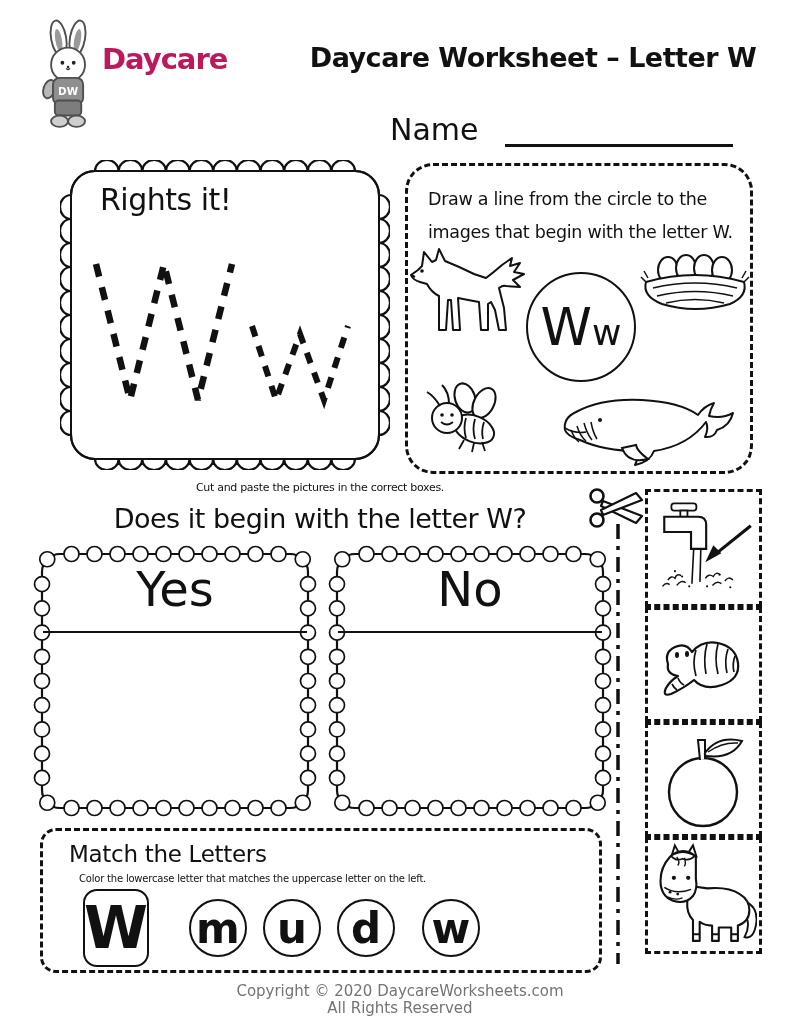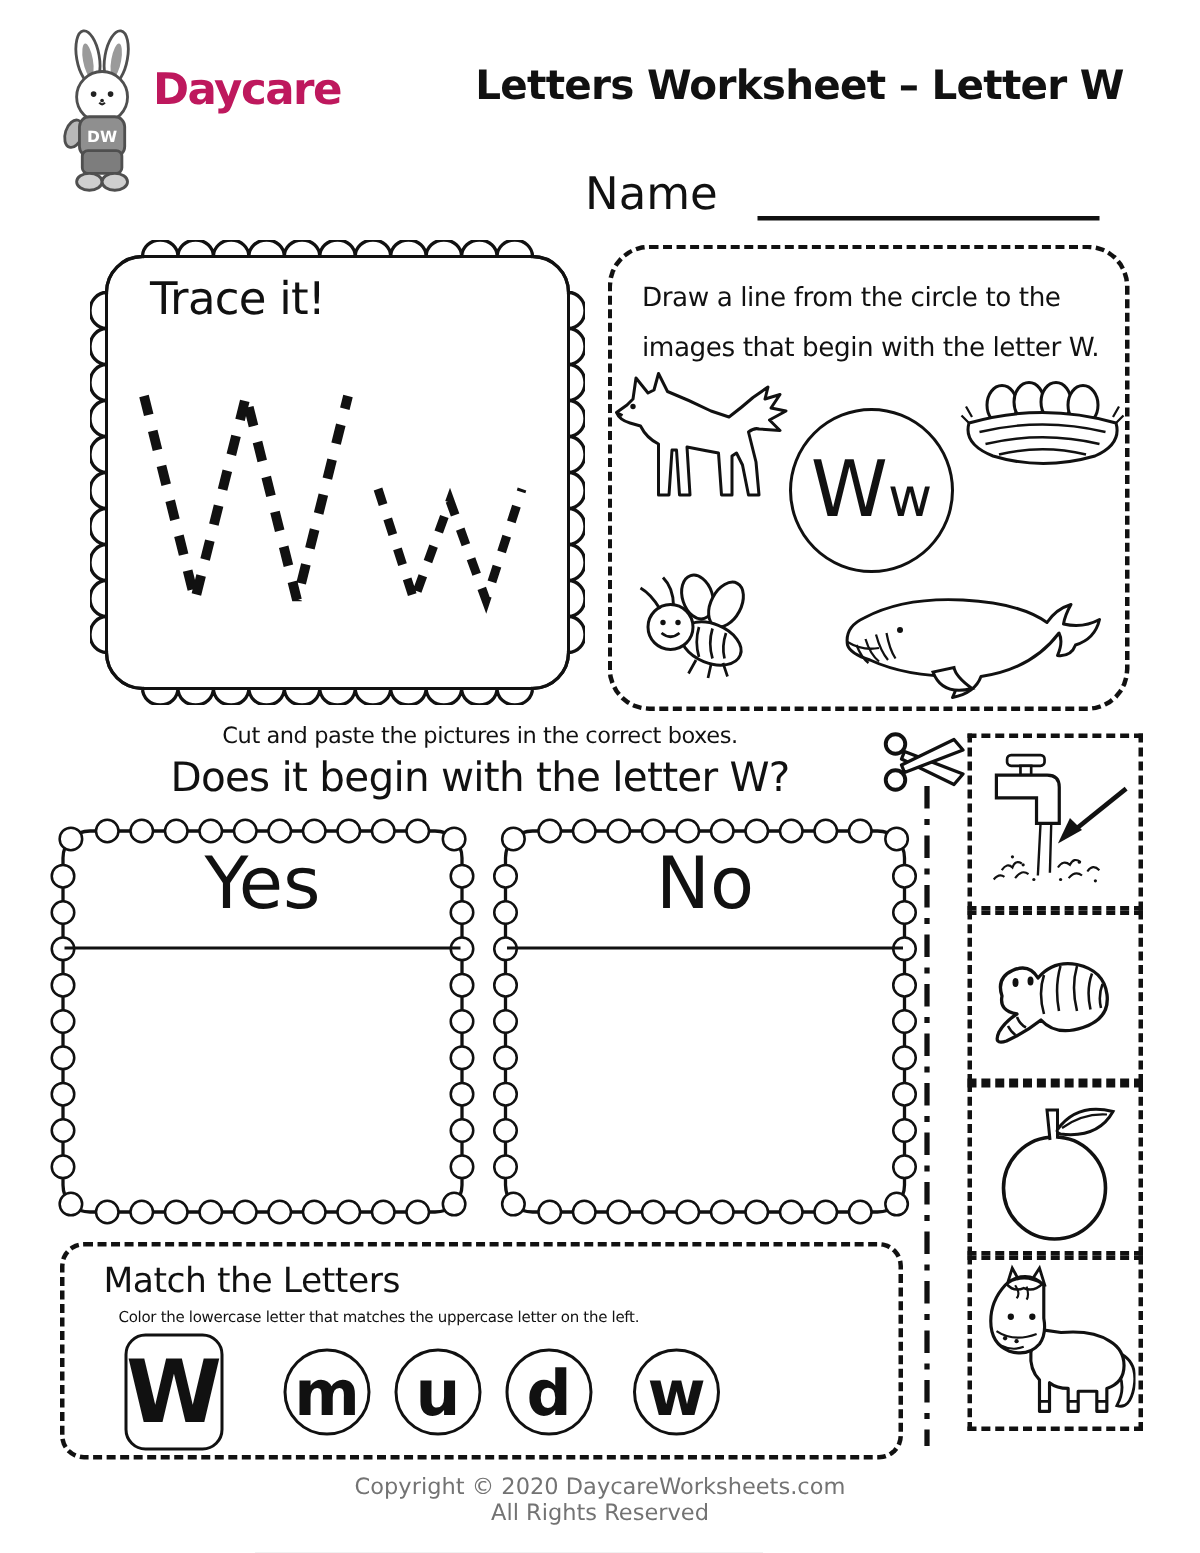--- a/index.html
+++ b/index.html
@@ -25,21 +25,21 @@
 
   
   .draw-box{left:405px;top:163px;width:348px;height:311px;border:3px dashed #111;border-radius:28px;box-sizing:border-box;}
   .draw-text{position:absolute;left:20px;top:17px;font-size:17.5px;line-height:33px;letter-spacing:-0.3px;}
   .ww-circle{position:absolute;left:118px;top:106px;width:110px;height:110px;border:2.5px solid #111;border-radius:50%;
              display:flex;align-items:center;justify-content:center;box-sizing:border-box;}
   .ww-upper{font-size:52px;font-weight:500;}
   .ww-lower{font-size:36px;font-weight:500;margin-top:10px;}
 
   
-  .sort-instruction{left:20px;top:481px;width:600px;text-align:center;font-size:15px;letter-spacing:-0.3px;}
+  .sort-instruction{left:20px;top:481px;width:600px;text-align:center;font-size:11px;letter-spacing:-0.3px;}
   .sort-question{left:20px;top:503px;width:600px;text-align:center;font-size:27px;font-weight:500;letter-spacing:-0.5px;}
   .sort-box{top:545px;width:284px;height:272px;}
   .yes-box{left:33px;}
   .no-box{left:328px;}
   .box-label{position:absolute;left:0;top:16px;width:100%;text-align:center;font-size:48px;font-weight:500;}
   .box-divider{position:absolute;left:10px;right:10px;top:86px;border-top:2px solid #111;}
 
   
   .scissors{left:588px;top:485px;}
   .cutline{left:610px;top:524px;}
@@ -86,32 +86,32 @@
       <circle cx="40" cy="48" r="2" fill="#222"></circle>
       <path d="M32,54 q2,2.5 4,0" stroke="#222" stroke-width="1.5" fill="none"></path>
       <circle cx="34" cy="52.5" r="1.3" fill="#222"></circle>
       <text x="34" y="82" text-anchor="middle" font-size="11" font-weight="bold" fill="#ffffff">DW</text>
     </svg>
     <div class="brand">
       <div>Daycare</div>
     </div>
   </div>
 
-  <div class="abs page-title">Letters Worksheet – Letter W</div>
+  <div class="abs page-title">Daycare Worksheet – Letter W</div>
 
   <div class="abs name-row">
     <span>Name</span><span class="name-line"></span>
   </div>
 
   <div class="abs trace-box">
       <svg width="330" height="310" viewBox="0 0 330 310" class="deco-svg">
         <path d="M 35 11 a 11.818181818181818 11 0 0 1 23.636363636363637 0 a 11.818181818181818 11 0 0 1 23.636363636363637 0 a 11.818181818181818 11 0 0 1 23.636363636363637 0 a 11.818181818181818 11 0 0 1 23.636363636363637 0 a 11.818181818181818 11 0 0 1 23.636363636363637 0 a 11.818181818181818 11 0 0 1 23.636363636363637 0 a 11.818181818181818 11 0 0 1 23.636363636363637 0 a 11.818181818181818 11 0 0 1 23.636363636363637 0 a 11.818181818181818 11 0 0 1 23.636363636363637 0 a 11.818181818181818 11 0 0 1 23.636363636363637 0 a 11.818181818181818 11 0 0 1 23.636363636363637 0 a 24 24 0 0 1 24 24 a 11 12 0 0 1 0 24 a 11 12 0 0 1 0 24 a 11 12 0 0 1 0 24 a 11 12 0 0 1 0 24 a 11 12 0 0 1 0 24 a 11 12 0 0 1 0 24 a 11 12 0 0 1 0 24 a 11 12 0 0 1 0 24 a 11 12 0 0 1 0 24 a 11 12 0 0 1 0 24 a 24 24 0 0 1 -24 24 a 11.818181818181818 11 0 0 1 -23.636363636363637 0 a 11.818181818181818 11 0 0 1 -23.636363636363637 0 a 11.818181818181818 11 0 0 1 -23.636363636363637 0 a 11.818181818181818 11 0 0 1 -23.636363636363637 0 a 11.818181818181818 11 0 0 1 -23.636363636363637 0 a 11.818181818181818 11 0 0 1 -23.636363636363637 0 a 11.818181818181818 11 0 0 1 -23.636363636363637 0 a 11.818181818181818 11 0 0 1 -23.636363636363637 0 a 11.818181818181818 11 0 0 1 -23.636363636363637 0 a 11.818181818181818 11 0 0 1 -23.636363636363637 0 a 11.818181818181818 11 0 0 1 -23.636363636363637 0 a 24 24 0 0 1 -24 -24 a 11 12 0 0 1 0 -24 a 11 12 0 0 1 0 -24 a 11 12 0 0 1 0 -24 a 11 12 0 0 1 0 -24 a 11 12 0 0 1 0 -24 a 11 12 0 0 1 0 -24 a 11 12 0 0 1 0 -24 a 11 12 0 0 1 0 -24 a 11 12 0 0 1 0 -24 a 11 12 0 0 1 0 -24 a 24 24 0 0 1 24 -24 Z" fill="#fff" stroke="#111" stroke-width="2.2"></path>
         <rect x="11" y="11" width="308" height="288" rx="24" fill="none" stroke="#111" stroke-width="2"></rect>
       </svg>
-    <div class="trace-title">Trace it!</div>
+    <div class="trace-title">Rights it!</div>
     <svg class="trace-letters" width="276" height="152" viewBox="0 0 276 152">
       <polyline points="8,6 42,142 76,6 110,142 144,6" fill="none" stroke="#111" stroke-width="6.5" stroke-dasharray="13 11"></polyline>
       <polyline points="164,68 188,142 212,76 236,142 260,68" fill="none" stroke="#111" stroke-width="6" stroke-dasharray="11 10"></polyline>
     </svg>
   </div>
 
   <div class="abs draw-box">
     <div class="draw-text">
       <div>Draw a line from the circle to the</div>
       <div>images that begin with the letter W.</div>

